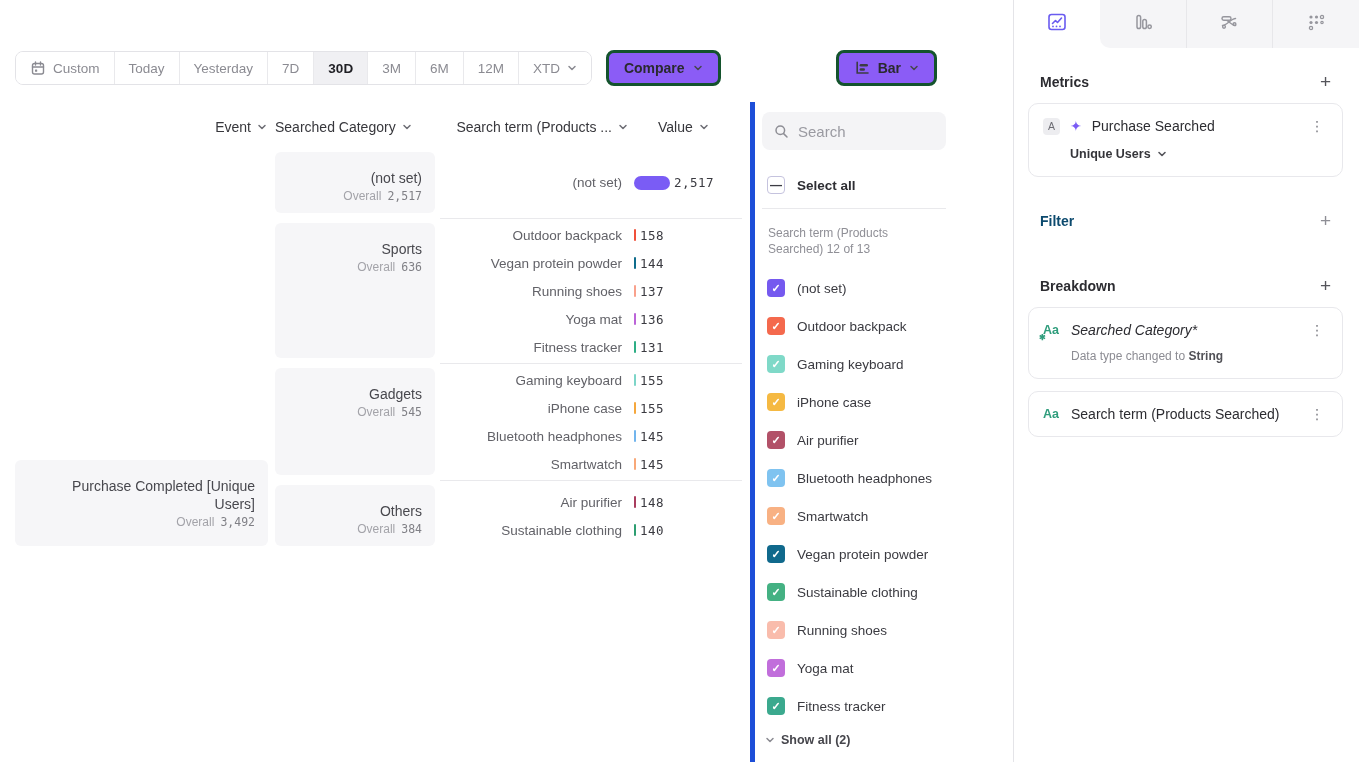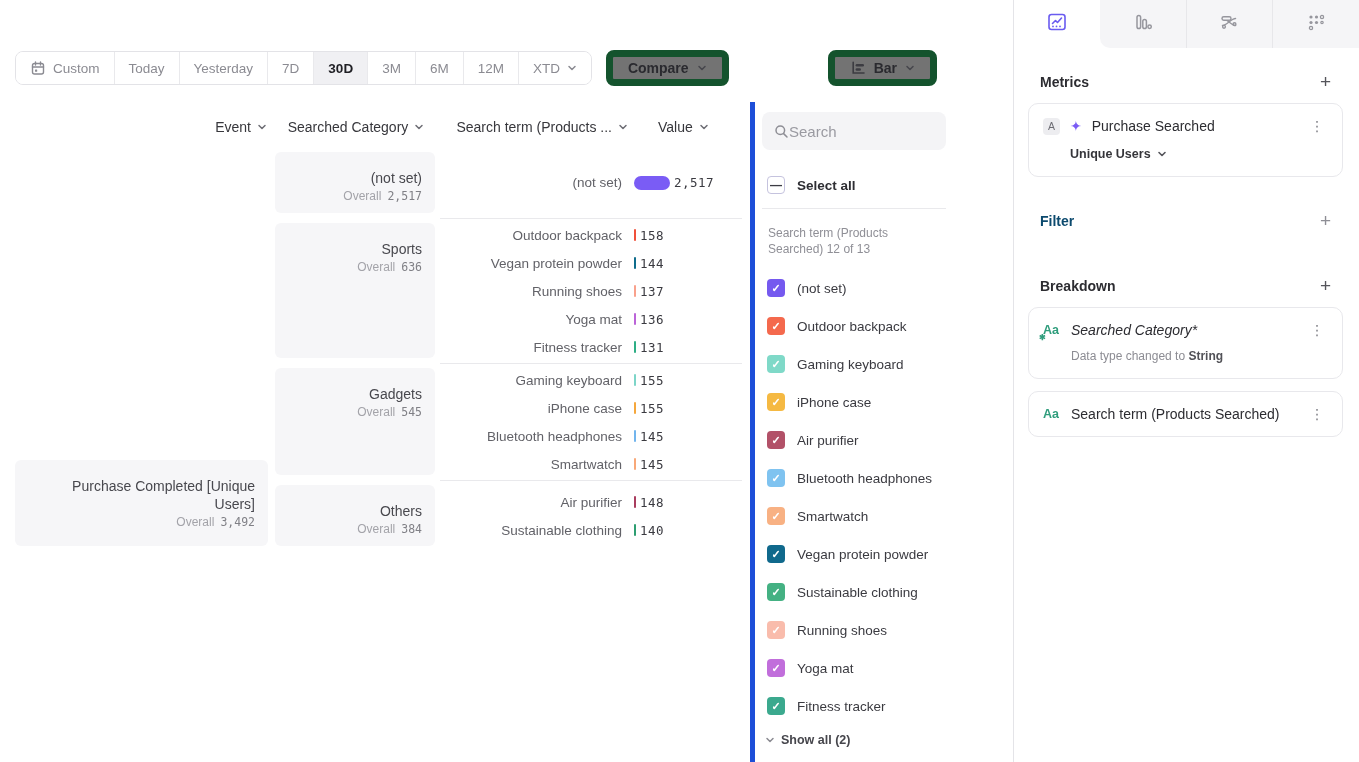--- a/index.html
+++ b/index.html
@@ -11,32 +11,32 @@
   .left-region { width:1013px; display:flex; flex-direction:column; }
   .toolbar { display:flex; align-items:center; padding:50px 16px 16px 15px; }
   .seg-group { display:inline-flex; border:1px solid #e3e3e7; border-radius:8px; overflow:hidden; background:#fff; height:34px; }
   .seg-btn { display:flex; align-items:center; gap:7px; padding:0 14px; background:#fff; border:none;
     border-right:1px solid #e9e9ec; font:13.5px "Liberation Sans",sans-serif; color:#8b8b92; cursor:pointer; white-space:nowrap; }
   .seg-btn:last-child { border-right:none; }
   .seg-btn.selected { background:#f0f0f3; color:#1f1f24; font-weight:700; }
   .seg-btn .chev { color:#8b8b92; display:flex; }
   .cal-icon { display:flex; color:#8b8b92; }
   .pill-btn { display:flex; align-items:center; gap:8px; margin-left:14px; height:36px; padding:0 15px;
-    border:7px solid #14532d; border-radius:8px; background:#737373; font:600 14px "Liberation Sans",sans-serif; color:#2a2a2f; cursor:pointer; }
+    border:3px solid #14532d; border-radius:8px; background:#8b5cf6; font:600 14px "Liberation Sans",sans-serif; color:#2a2a2f; cursor:pointer; }
   .pill-btn .chev { color:#46464c; display:flex; }
   .bar-btn { margin-left:auto; margin-right:60px; }
   .bar-btn .bicon { display:flex; color:#3c3c42; }
 
   .content-row { flex:1; display:flex; min-height:0; }
   .chart-area { width:755px; border-right:5px solid #1d4ed8; padding-top:5px; }
   .col-heads { display:flex; align-items:center; height:40px; }
   .hcell { font-weight:500; font-size:14px; color:#37373c; display:flex; align-items:center; gap:6px; }
   .hcell .chev { color:#6e6e75; display:flex; }
   .h-event { width:260px; margin-left:15px; justify-content:flex-end; padding-right:8px; }
-  .h-cat { width:172px; justify-content:center; padding-right:10px; }
+  .h-cat { width:172px; justify-content:flex-start; padding-right:10px; }
   .h-term { flex:1; justify-content:flex-end; padding-right:14px; }
   .h-value { width:108px; padding-left:16px; }
 
   .tablebody { display:flex; align-items:flex-end; padding:0 8px 0 15px; }
   .event-col { width:260px; display:flex; padding:5px 7px 5px 0; }
   .event-card { flex:1; background:#f6f6f8; border-radius:6px; padding:17px 13px; text-align:right; }
   .cell-title { font-size:14px; color:#48484e; line-height:18px; }
   .overall-line { margin-top:2px; font-size:12px; color:#a3a3a9; }
   .overall-line .num { font-family:"DejaVu Sans Mono",monospace; font-size:11.5px; color:#808086; margin-left:6px; }
 
@@ -48,21 +48,21 @@
   .rows { flex:1; display:flex; flex-direction:column; justify-content:center; min-height:66px; padding:2px 0; }
   .trow { display:flex; align-items:center; height:28px; }
   .term { flex:1; text-align:right; padding-right:12px; font-size:13.5px; color:#626268; white-space:nowrap; }
   .barzone { width:108px; display:flex; align-items:center; gap:4px; }
   .bar { height:12px; border-radius:2px; flex:none; }
   .bar.big { height:14px; border-radius:7px; }
   .val { font-family:"DejaVu Sans Mono",monospace; font-size:12.5px; color:#3a3a40; letter-spacing:0.5px; }
 
   
   .legend { width:258px; padding:10px 0 0 7px; }
-  .searchbox { display:flex; align-items:center; width:184px; height:38px; background:#f4f4f6;
+  .searchbox { display:flex; align-items:center; gap:9px; width:184px; height:38px; background:#f4f4f6;
     border-radius:8px; padding:0 12px; margin-bottom:18px; }
   .searchbox input { border:none; outline:none; background:transparent; width:120px;
     font:15px "Liberation Sans",sans-serif; color:#3a3a40; }
   .searchbox input::placeholder { color:#9a9aa1; }
   .searchbox .sicon { color:#8e8e95; display:flex; }
   .selectall { display:flex; align-items:center; gap:12px; padding:8px 0 14px 5px; cursor:pointer; }
   .cb { width:18px; height:18px; border-radius:4px; flex:none; display:flex; align-items:center; justify-content:center; }
   .cb.indet { background:#fff; border:1px solid #c5c3de; color:#3c3c44; font-weight:700; font-size:12px; line-height:1; }
   .selectall .lbl { font-size:13.5px; font-weight:700; color:#2e2e33; }
   .legend hr { border:none; border-top:1px solid #e9e9ec; width:184px; margin:0 0 16px; }

